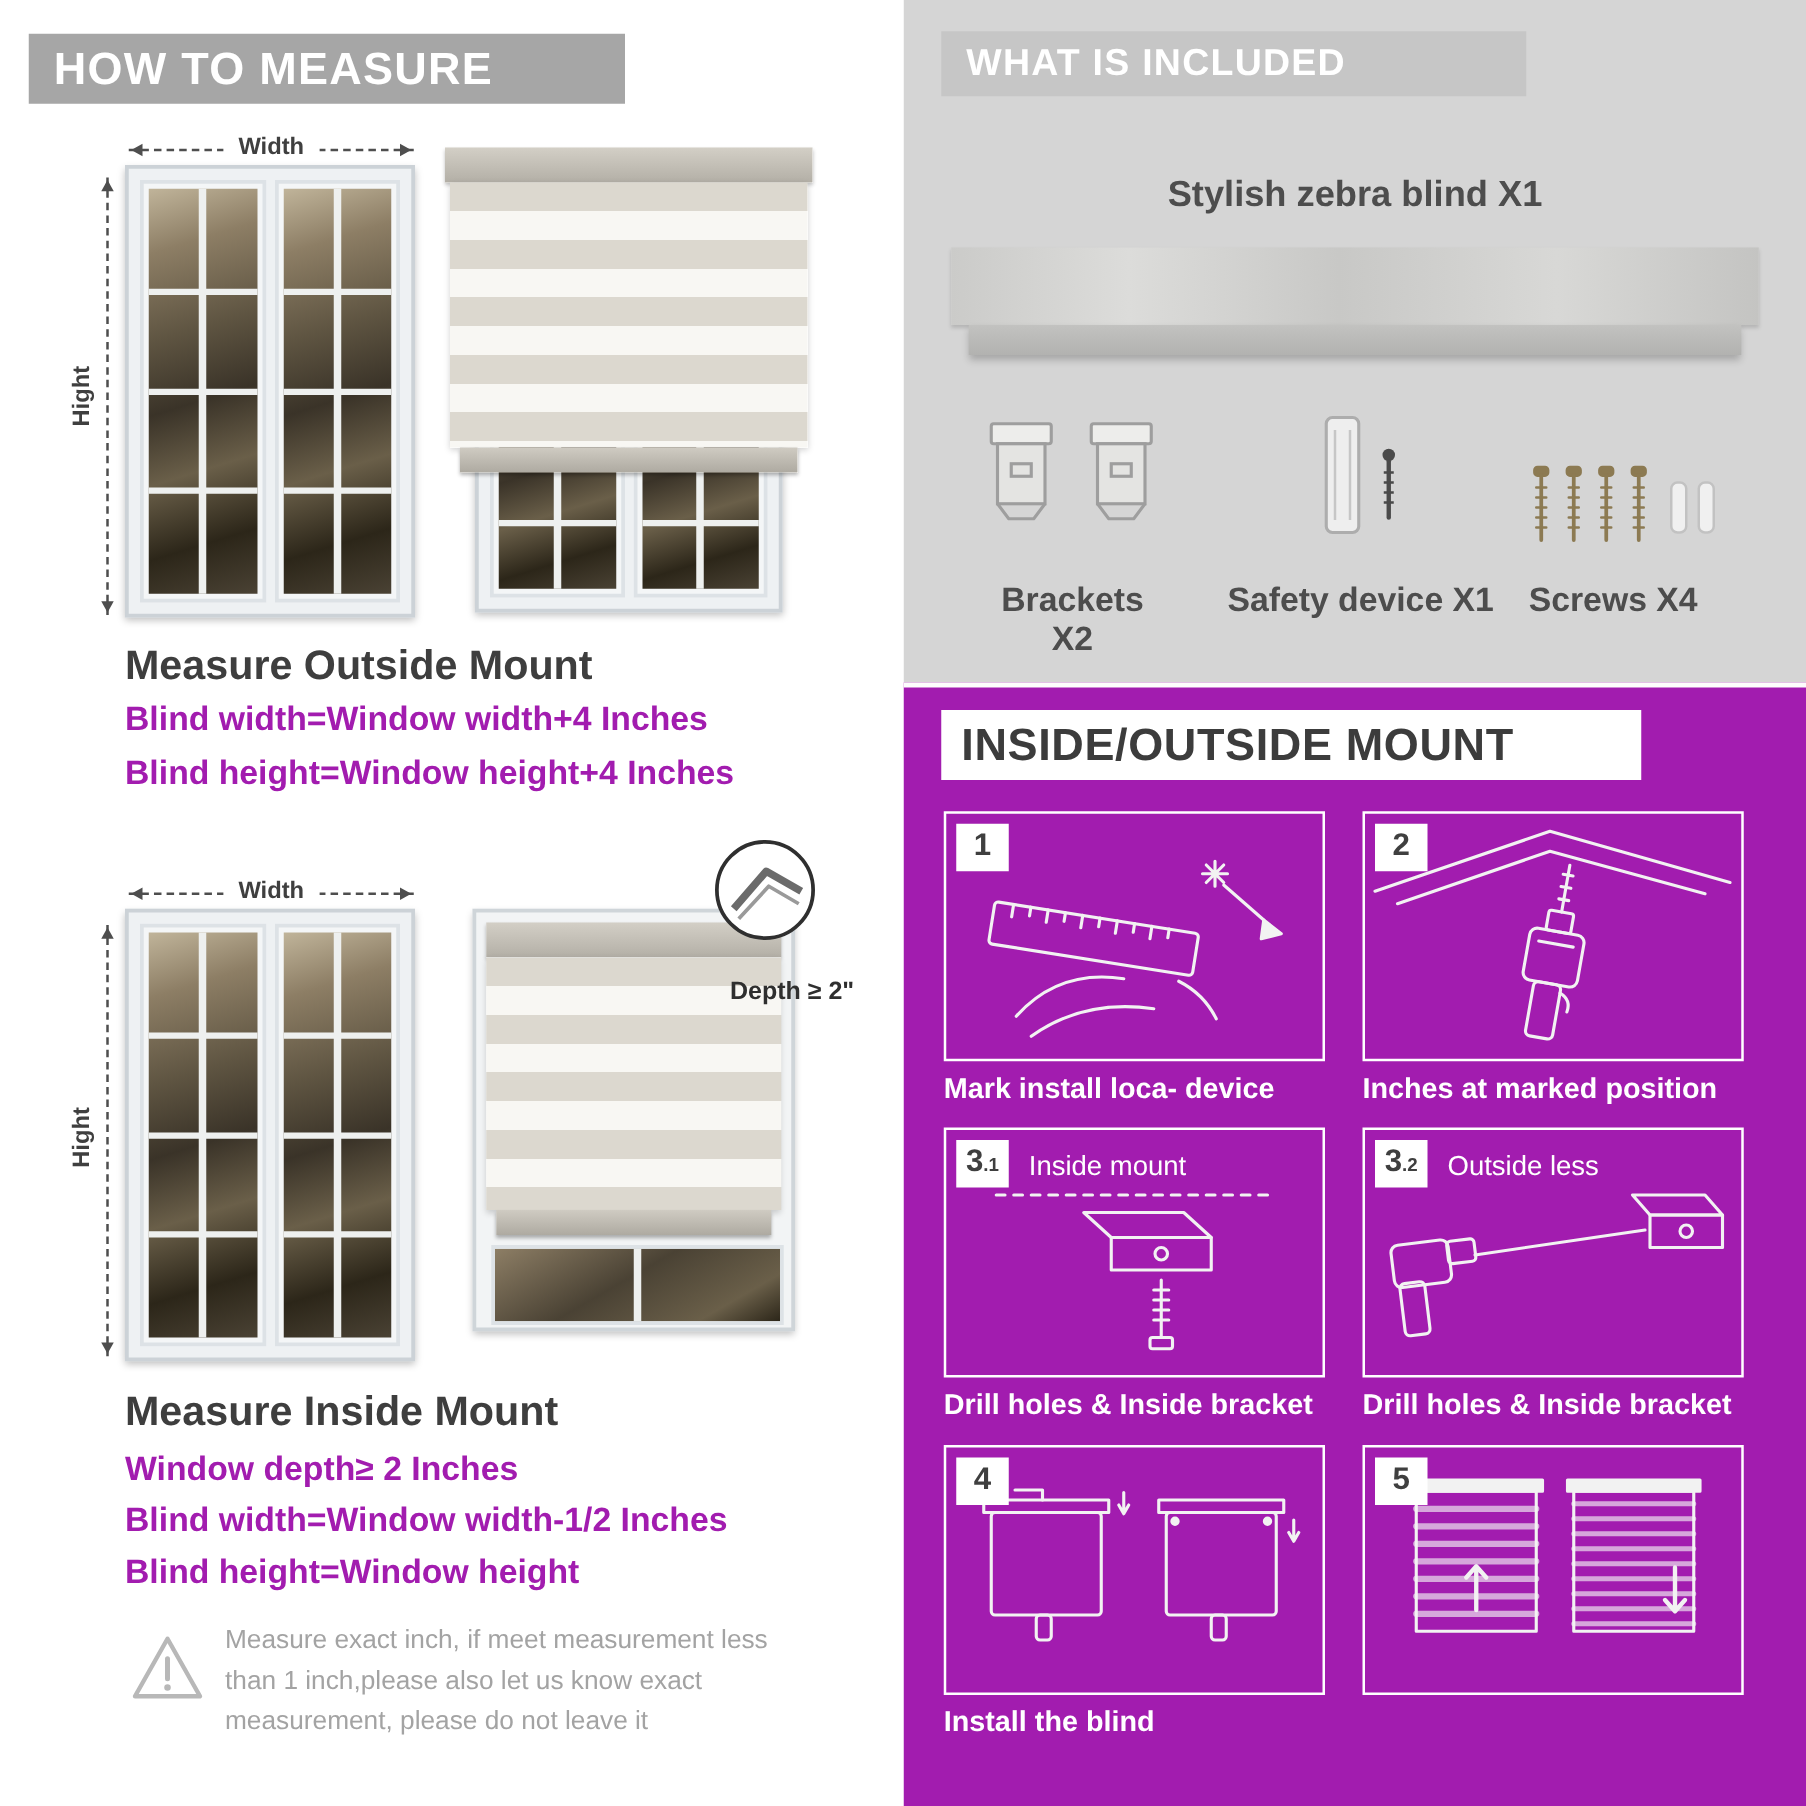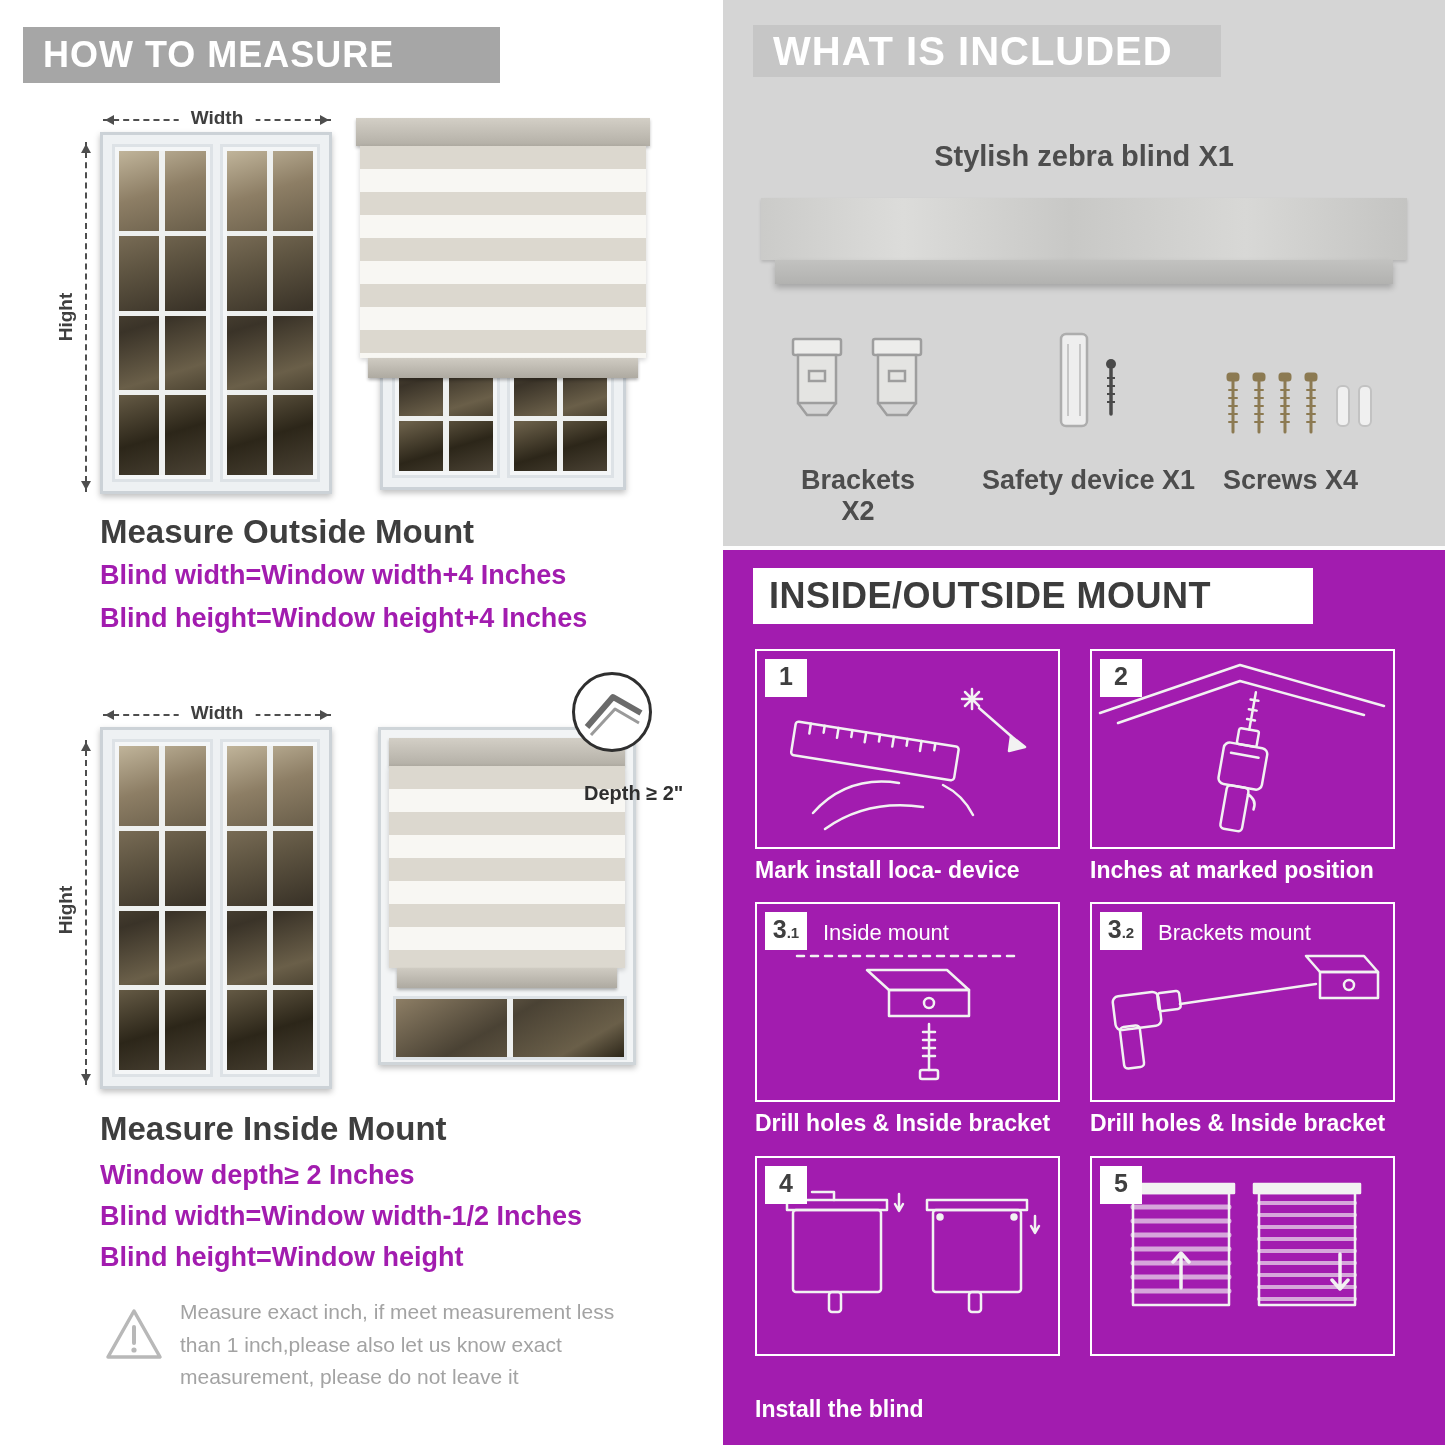--- a/index.html
+++ b/index.html
@@ -87,21 +87,21 @@
   }
 
   .note-text {
     position:absolute; font-size:21px; color:#a3a3a3; line-height:1.55; margin:0;
   }
 
   
   .included-panel { position:absolute; left:723px; top:0; width:722px; height:546px; background:#d5d5d5; }
   .included-band {
     position:absolute; left:30px; top:25px; width:468px; height:52px;
-    background:#c6c6c6; color:#fff; font-size:40px; font-weight:bold; line-height:52px;
+    background:#c6c6c6; color:#fff; font-size:30px; font-weight:bold; line-height:52px;
     padding-left:20px; letter-spacing:1px; box-sizing:border-box;
   }
   .product-label { position:absolute; left:0; top:140px; width:100%; text-align:center;
     font-size:29px; font-weight:bold; color:#4d4d4d; }
   .headrail {
     position:absolute; left:38px; top:198px; width:646px; height:62px;
     background:linear-gradient(90deg,#cbcbc9,#dcdcda 22%,#c8c8c6 48%,#d8d8d6 75%,#c4c4c2 100%);
     box-shadow:0 2px 3px rgba(0,0,0,.15);
   }
   .headrail-lip {
@@ -333,21 +333,21 @@
           <circle cx="172" cy="99" r="5"></circle>
           <path d="M172 120 V166 M166 128 h12 M166 136 h12 M166 144 h12 M166 152 h12"></path>
           <rect x="163" y="166" width="18" height="9" rx="2"></rect>
         </g>
       </svg>
     </div>
     <span class="step-caption" style="left:32px; top:560px;">Drill holes &amp;  Inside bracket</span>
 
     <div class="step-cell" style="left:367px; top:352px;">
       <span class="step-badge"><span>3</span><span class="badge-sub">.2</span></span>
-      <span class="step-inline-label">Brackets mount</span>
+      <span class="step-inline-label">Outside less</span>
       <svg class="step-art" viewBox="0 0 301 196">
         <g stroke="#f2f2f2" stroke-width="2.5" fill="none" stroke-linecap="round" stroke-linejoin="round">
           <path d="M214 52 L272 52 L286 68 L228 68 Z"></path>
           <rect x="228" y="68" width="58" height="26"></rect>
           <circle cx="257" cy="81" r="5"></circle>
           <path d="M88 100 L224 80"></path>
           <rect x="66" y="88" width="22" height="18" rx="3" transform="rotate(-7 77 97)"></rect>
           <rect x="22" y="90" width="46" height="34" rx="6" transform="rotate(-7 45 107)"></rect>
           <rect x="30" y="122" width="20" height="42" rx="4" transform="rotate(-7 40 143)"></rect>
         </g>
@@ -366,21 +366,21 @@
           <path d="M142 36 v14 M138 46 l4 7 4 -7"></path>
           <rect x="170" y="42" width="100" height="10"></rect>
           <rect x="176" y="52" width="88" height="82" rx="3"></rect>
           <circle cx="183" cy="59" r="2.5" fill="#f2f2f2"></circle>
           <circle cx="257" cy="59" r="2.5" fill="#f2f2f2"></circle>
           <rect x="212" y="134" width="12" height="20" rx="3"></rect>
           <path d="M278 58 v14 M274 68 l4 7 4 -7"></path>
         </g>
       </svg>
     </div>
-    <span class="step-caption" style="left:32px; top:814px;margin-top:32px;">Install the blind</span>
+    <span class="step-caption" style="left:32px; top:814px;">Install the blind</span>
 
     <div class="step-cell" style="left:367px; top:606px;">
       <span class="step-badge"><span>5</span><span class="badge-sub"></span></span>
       <svg class="step-art" viewBox="0 0 301 196">
         <g stroke="#f2f2f2" stroke-width="2.5" fill="none" stroke-linecap="round" stroke-linejoin="round">
           <rect x="36" y="26" width="106" height="9" fill="#f2f2f2"></rect>
           <rect x="41" y="35" width="96" height="112"></rect>
           <path d="M41 49 h96 M41 63 h96 M41 77 h96 M41 91 h96 M41 105 h96 M41 119 h96 M41 133 h96" stroke-width="5" opacity="0.65"></path>
           <path d="M89 130 V96 M81 104 l8 -9 8 9" stroke-width="3.5"></path>
           <rect x="162" y="26" width="106" height="9" fill="#f2f2f2"></rect>

